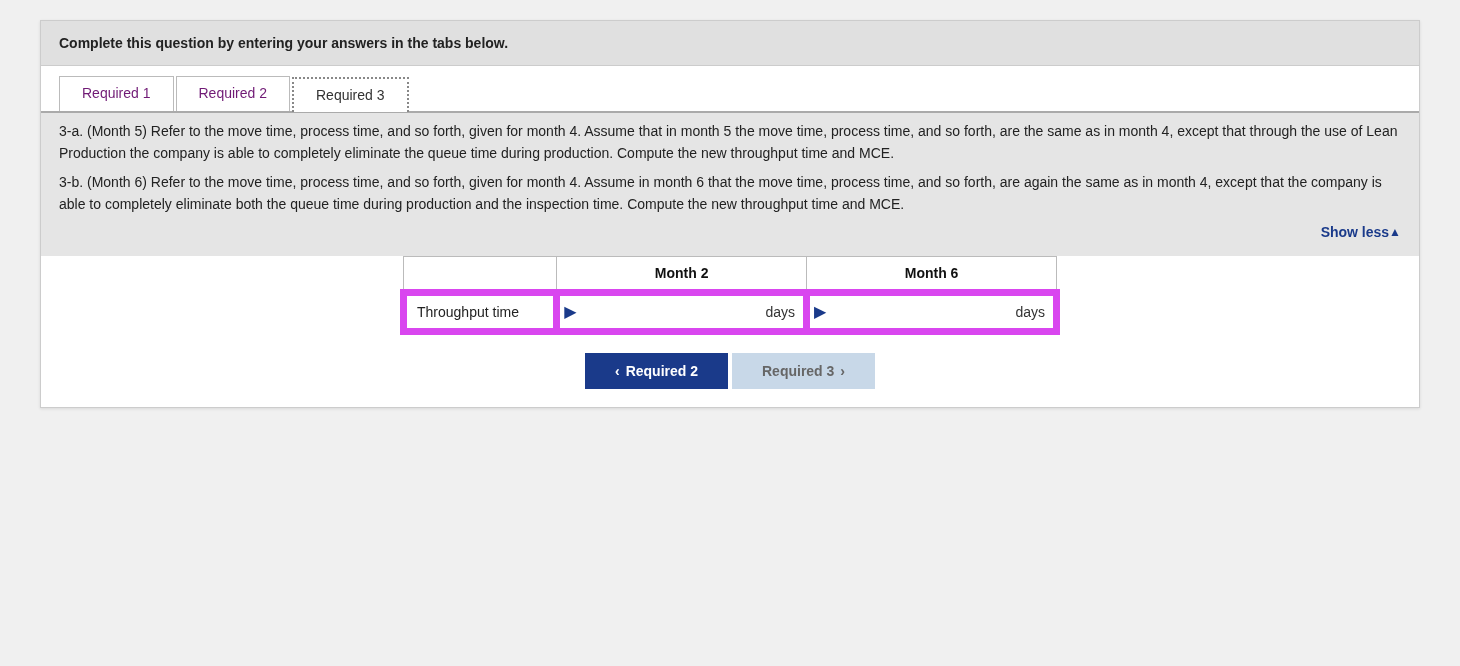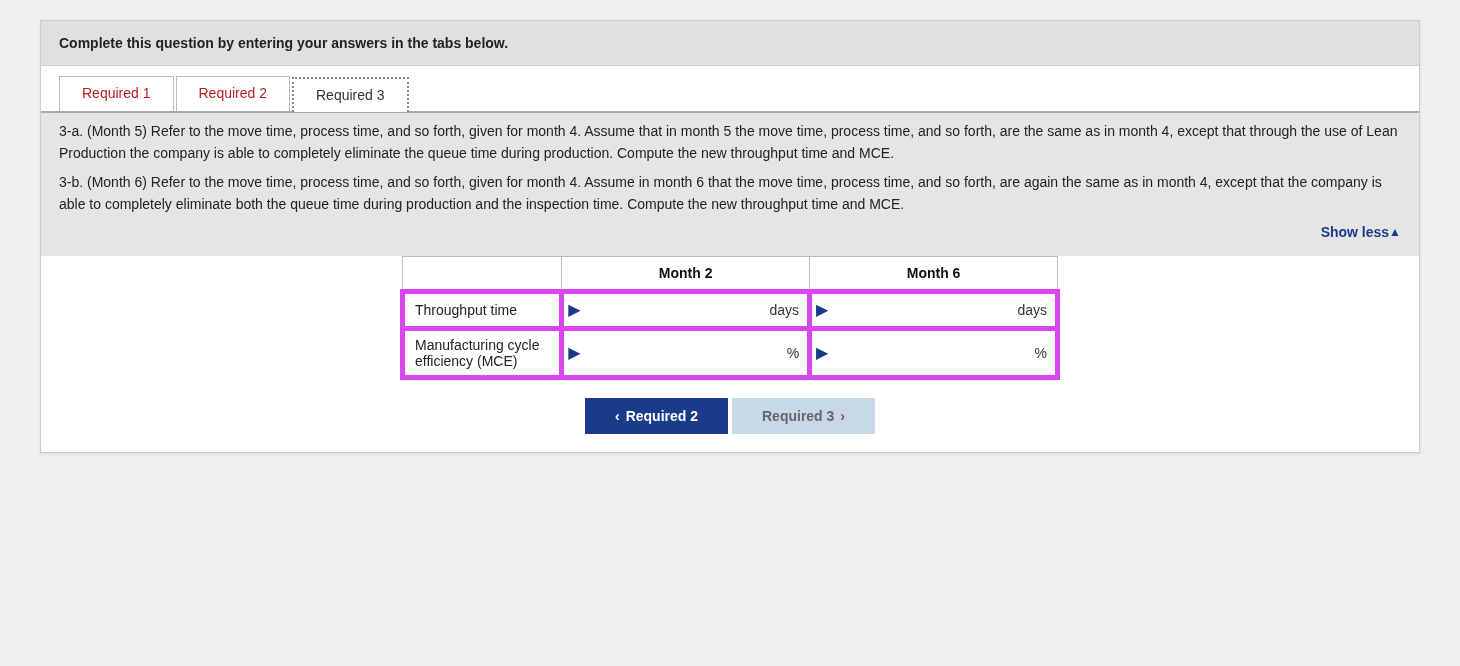--- a/index.html
+++ b/index.html
@@ -49,21 +49,21 @@
     .tab.active {
       border: 2px dotted #888;
       border-bottom: none;
       background: #fff;
       font-weight: normal;
       position: relative;
       bottom: -1px;
       padding-bottom: 9px;
     }
     .tab:not(.active) {
-      color: #b91c1c;
+      color: #701a75;
       text-align: center;
     }
     .info-box {
       background: #e5e5e5;
       border: none;
       margin: 0;
       padding: 7px 18px 10px 18px;
       color: #222;
       font-size: 14px;
       line-height: 1.6;
@@ -103,21 +103,21 @@
     }
     .data-table th {
       background: #fff;
       border: 1px solid #bbb;
       padding: 8px 16px;
       text-align: center;
       font-weight: bold;
       color: #111;
     }
     .data-table td {
-      border: 5px solid #d946ef;
+      border: 7px solid #d946ef;
       padding: 6px 8px;
       vertical-align: middle;
     }
     .data-table td.label-cell {
       background: #fff;
       color: #222;
       padding-left: 10px;
       width: 230px;
     }
     .data-table td.input-cell {
@@ -235,37 +235,20 @@
             </div>
           </td>
           <td class="input-cell">
             <div class="input-wrapper">
               <span class="input-arrow">▶</span>
               <input class="input-field" type="text" value="" style="">
               <span class="unit-label">days</span>
             </div>
           </td>
         </tr>
-        <tr>
-          <td class="label-cell">Manufacturing cycle efficiency (MCE)</td>
-          <td class="input-cell">
-            <div class="input-wrapper">
-              <span class="input-arrow">▶</span>
-              <input class="input-field" type="text" value="" style="">
-              <span class="unit-label">%</span>
-            </div>
-          </td>
-          <td class="input-cell">
-            <div class="input-wrapper">
-              <span class="input-arrow">▶</span>
-              <input class="input-field" type="text" value="" style="">
-              <span class="unit-label">%</span>
-            </div>
-          </td>
-        </tr>
       </tbody>
     </table>
 
     <div class="nav-buttons">
       <button class="nav-btn-prev">
         <span>‹</span>
         <span>Required 2</span>
       </button>
       <button class="nav-btn-next">
         <span>Required 3</span>

